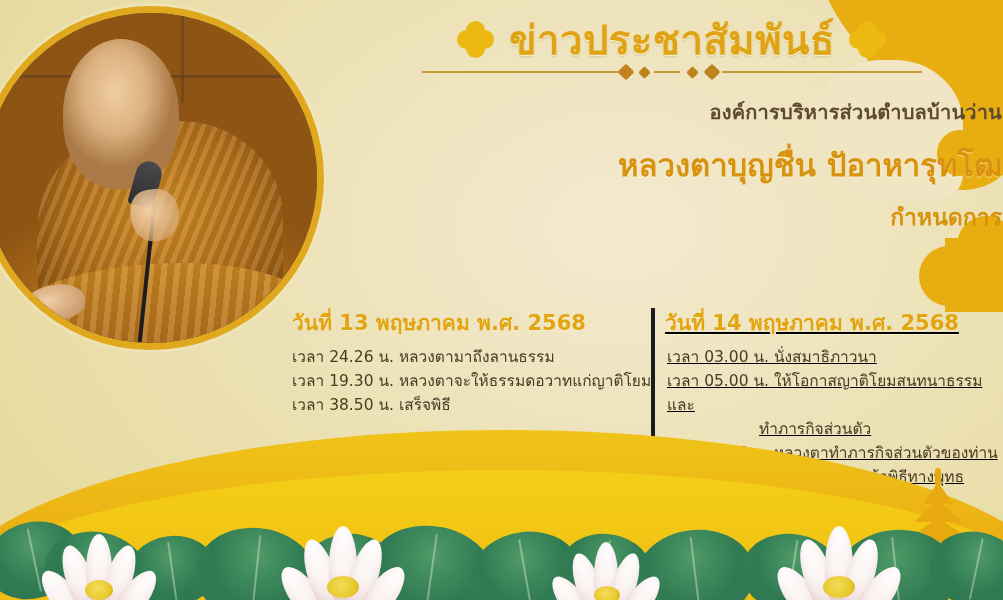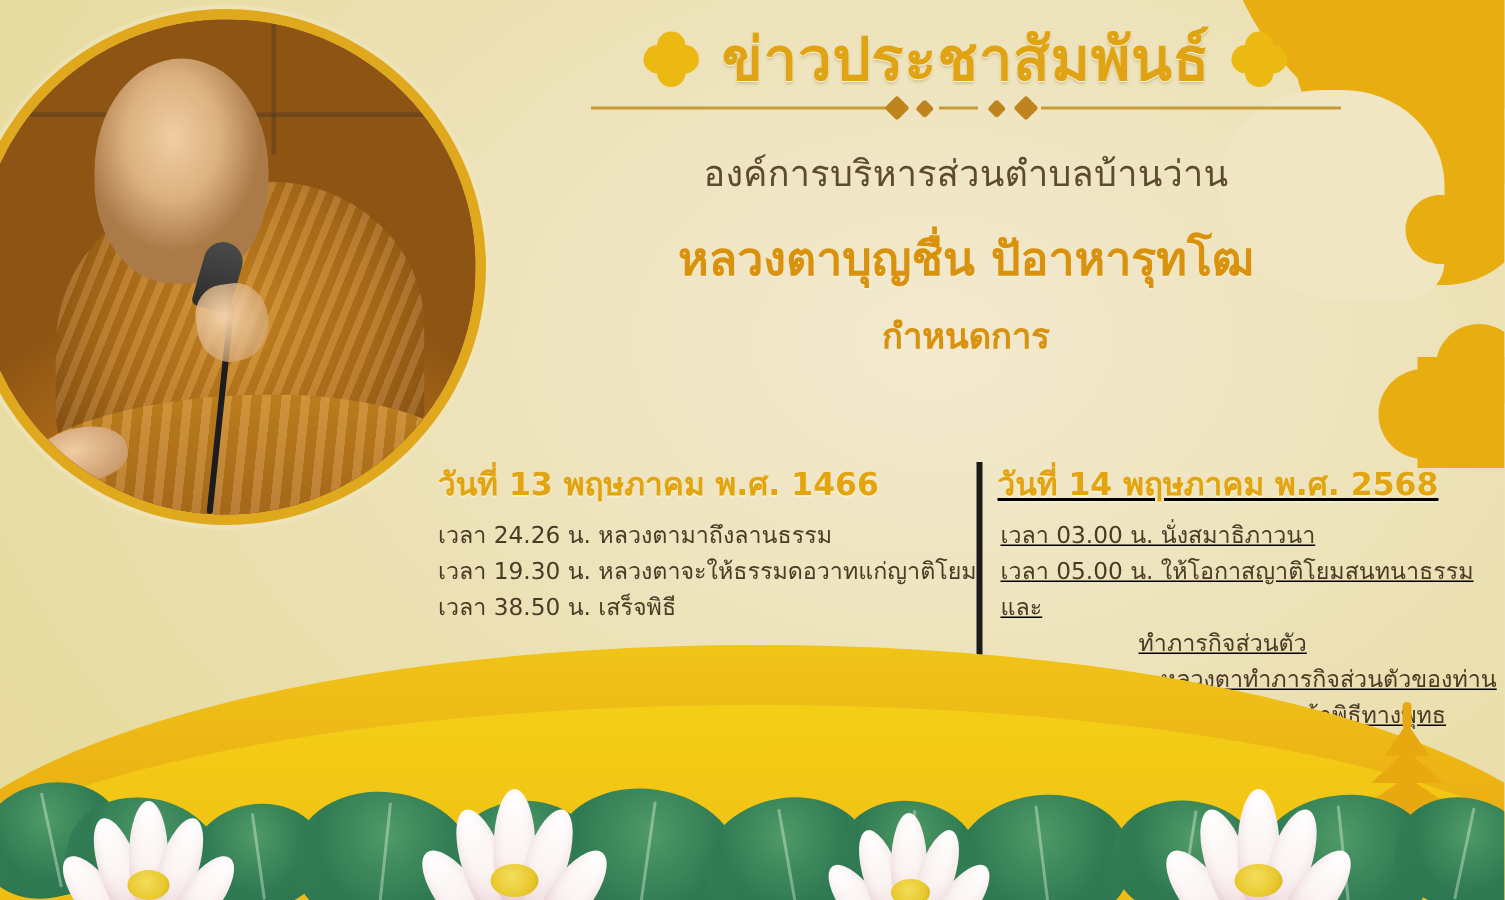--- a/index.html
+++ b/index.html
@@ -68,21 +68,21 @@
   .photo .cord{position:absolute;left:160px;top:190px;width:4px;height:140px;
     background:#1d1d1d;border-radius:2px;transform:rotate(6deg);}
   .photo .hand{position:absolute;left:146px;top:176px;width:48px;height:52px;
     background:radial-gradient(ellipse at 40% 40%, #f2d0a6, #c4926098);border-radius:40% 45% 50% 45%;
     transform:rotate(-8deg);}
   .photo .hand2{position:absolute;left:40px;top:272px;width:60px;height:36px;
     background:radial-gradient(ellipse at 40% 40%, #f0cda4, #c08d5d);border-radius:45% 50% 40% 40%;
     transform:rotate(-12deg);}
 
   
-  .head-block{position:absolute;left:314px;top:18px;width:660px;text-align:center;}
+  .head-block{position:absolute;left:342px;top:18px;width:660px;text-align:right;}
   .title-row{display:flex;align-items:center;justify-content:center;gap:16px;}
   .quatrefoil{width:34px;height:34px;position:relative;flex:0 0 auto;}
   .quatrefoil span{position:absolute;width:19px;height:19px;background:#ecb913;border-radius:50%;}
   .quatrefoil .p1{left:7px;top:-2px}
   .quatrefoil .p2{left:7px;top:16px}
   .quatrefoil .p3{left:-2px;top:7px}
   .quatrefoil .p4{left:16px;top:7px}
   .quatrefoil .pc{left:6px;top:6px;width:22px;height:22px;border-radius:5px;transform:rotate(45deg);background:#ecb913}
   .main-title{
     font-size:40px;font-weight:bold;letter-spacing:.5px;
@@ -94,21 +94,21 @@
   .divider .l-left{left:0;width:200px;}
   .divider .l-mid{left:232px;width:26px;}
   .divider .l-right{left:300px;width:200px;}
   .divider .dia{position:absolute;top:1px;width:12px;height:12px;background:#c0841f;
     transform:rotate(45deg);border-radius:2px;}
   .divider .d1{left:198px;}
   .divider .d2{left:218px;width:9px;height:9px;top:3px;}
   .divider .d3{left:284px;}
   .divider .d4{left:266px;width:9px;height:9px;top:3px;}
 
-  .line-org{font-size:24px;font-weight:normal;color:#5d4a30;margin-top:17px;letter-spacing:.2px;}
+  .line-org{font-size:20px;font-weight:bold;color:#5d4a30;margin-top:17px;letter-spacing:.2px;}
   .line-invite{font-size:25px;font-weight:bold;color:#5d4a30;margin-top:11px;}
   .line-monk{font-size:31px;font-weight:bold;color:#d8920d;margin-top:12px;
     text-shadow:0 1px 0 rgba(255,250,225,.55);}
   .line-venue{font-size:22px;font-weight:bold;color:#5d4a30;margin-top:11px;}
   .line-agenda{font-size:23px;font-weight:bold;color:#d8920d;margin-top:9px;}
 
   
   .sched{position:absolute;left:292px;top:306px;width:700px;display:flex;}
   .col{box-sizing:border-box;}
   .col-left{width:355px;padding-right:18px;}
@@ -206,21 +206,21 @@
       <div class="ln l-right"></div>
     </div>
 
     <div class="line-org">องค์การบริหารส่วนตำบลบ้านว่าน</div>
     <div class="line-monk">หลวงตาบุญชื่น ปัอาหารุทโฒ</div>
     <div class="line-agenda">กำหนดการ</div>
   </div>
 
   <div class="sched">
     <div class="col col-left">
-      <div class="col-date">วันที่ 13 พฤษภาคม พ.ศ. 1466</div>
+      <div class="col-date">วันที่ 13 พฤษภาคม พ.ศ. 2568</div>
       <div class="ev">เวลา 24.26 น. หลวงตามาถึงลานธรรม</div>
       <div class="ev">เวลา 19.30 น. หลวงตาจะให้ธรรมดอวาทแก่ญาติโยม</div>
       <div class="ev">เวลา 38.50 น. เสร็จพิธี</div>
     </div>
     <div class="col col-right">
       <div class="col-date">วันที่ 14 พฤษภาคม พ.ศ. 2568</div>
       <div class="ev">เวลา 03.00 น. นั่งสมาธิภาวนา</div>
       <div class="ev-wrap">
         <span>เวลา 05.00 น. ให้โอกาสญาติโยมสนทนาธรรมและ</span>
         <span class="ev-cont">ทำภารกิจส่วนตัว</span>

